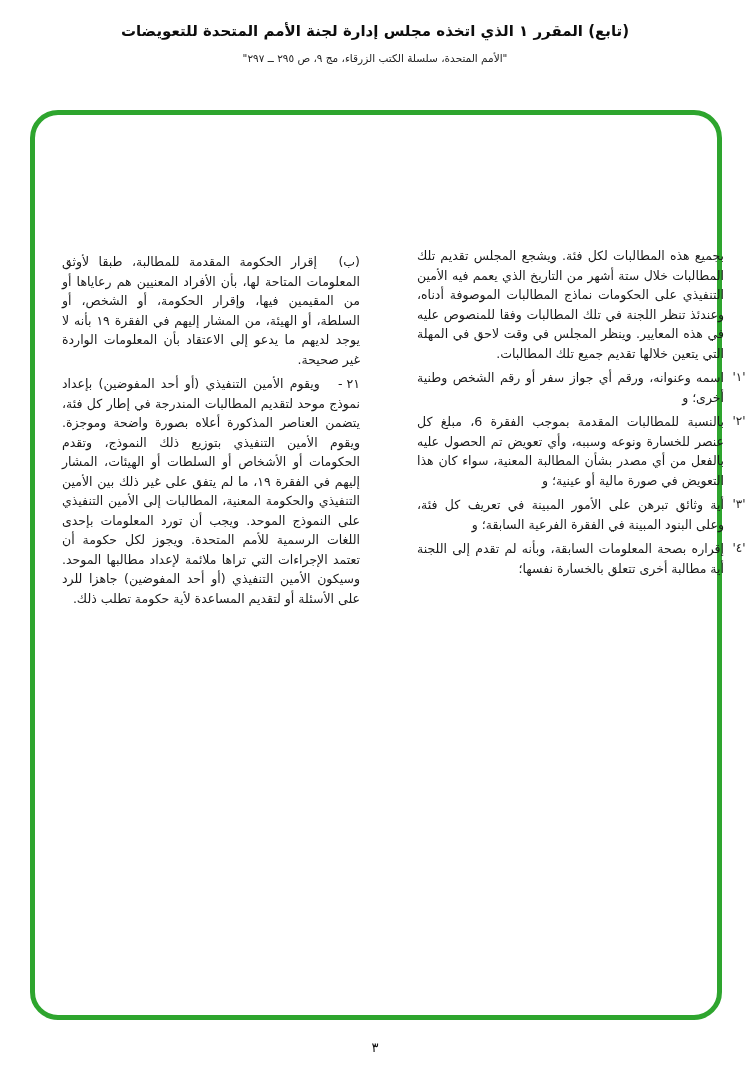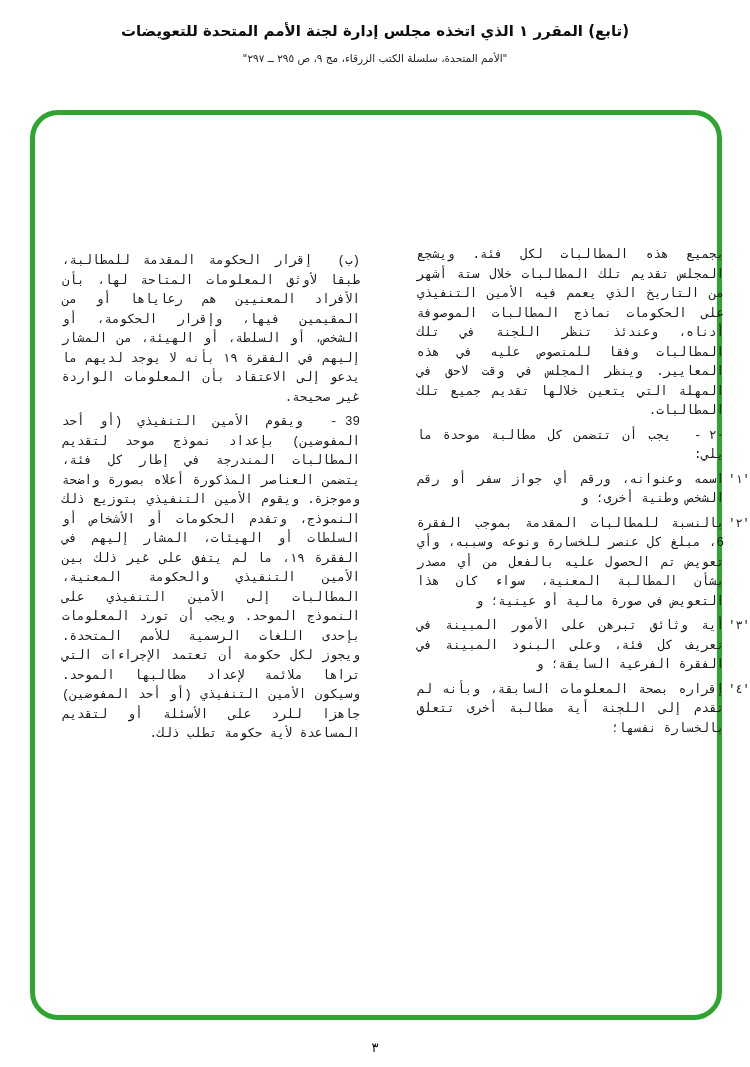--- a/index.html
+++ b/index.html
@@ -48,21 +48,20 @@
     border: 5px solid #2ea52e;
     border-radius: 28px;
     background: transparent;
   }
   .col {
     position: absolute;
     font-size: 12.5px;
     line-height: 19.5px;
     text-align: justify;
     text-justify: inter-word;
-    font-family: Liberation Mono, monospace;
   }
   .col-right {
     left: 385px;
     top: 246px;
     width: 307px;
     margin-left: 32px;
   }
   .col-left {
     left: 62px;
     top: 252px;
@@ -116,24 +115,20 @@
   <div class="header-source">"الأمم المتحدة، سلسلة الكتب الزرقاء، مج ٩، ص ٢٩٥ ــ ٢٩٧"</div>
 
   <div class="border-box"></div>
 
   <div class="col col-right">
 
     <p class="para">
       <span>بجميع هذه المطالبات لكل فئة. ويشجع المجلس تقديم تلك المطالبات خلال ستة أشهر من التاريخ الذي يعمم فيه الأمين التنفيذي على الحكومات نماذج المطالبات الموصوفة أدناه، وعندئذ تنظر اللجنة في تلك المطالبات وفقا للمنصوص عليه في هذه المعايير. وينظر المجلس في وقت لاحق في المهلة التي يتعين خلالها تقديم جميع تلك المطالبات.</span>
     </p>
 
-    <p class="para">
-      <span class="marker">٢٠ -</span>
-      <span>يجب أن تتضمن كل مطالبة موحدة ما يلي:</span>
-    </p>
 
 
     <div class="subitem">
       <span class="hang">'١'</span>
       <div>اسمه وعنوانه، ورقم أي جواز سفر أو رقم الشخص وطنية أخرى؛ و</div>
     </div>
 
     <div class="subitem">
       <span class="hang">'٢'</span>
       <div>بالنسبة للمطالبات المقدمة بموجب الفقرة 6، مبلغ كل عنصر للخسارة ونوعه وسببه، وأي تعويض تم الحصول عليه بالفعل من أي مصدر بشأن المطالبة المعنية، سواء كان هذا التعويض في صورة مالية أو عينية؛ و</div>
@@ -152,21 +147,21 @@
   </div>
 
   <div class="col col-left">
 
     <p class="para">
       <span class="marker">(ب)</span>
       <span>إقرار الحكومة المقدمة للمطالبة، طبقا لأوثق المعلومات المتاحة لها، بأن الأفراد المعنيين هم رعاياها أو من المقيمين فيها، وإقرار الحكومة، أو الشخص، أو السلطة، أو الهيئة، من المشار إليهم في الفقرة ١٩ بأنه لا يوجد لديهم ما يدعو إلى الاعتقاد بأن المعلومات الواردة غير صحيحة.</span>
     </p>
 
     <p class="para">
-      <span class="marker">39 -</span>
+      <span class="marker">٢١ -</span>
       <span>ويقوم الأمين التنفيذي (أو أحد المفوضين) بإعداد نموذج موحد لتقديم المطالبات المندرجة في إطار كل فئة، يتضمن العناصر المذكورة أعلاه بصورة واضحة وموجزة. ويقوم الأمين التنفيذي بتوزيع ذلك النموذج، وتقدم الحكومات أو الأشخاص أو السلطات أو الهيئات، المشار إليهم في الفقرة ١٩، ما لم يتفق على غير ذلك بين الأمين التنفيذي والحكومة المعنية، المطالبات إلى الأمين التنفيذي على النموذج الموحد. ويجب أن تورد المعلومات بإحدى اللغات الرسمية للأمم المتحدة. ويجوز لكل حكومة أن تعتمد الإجراءات التي تراها ملائمة لإعداد مطالبها الموحد. وسيكون الأمين التنفيذي (أو أحد المفوضين) جاهزا للرد على الأسئلة أو لتقديم المساعدة لأية حكومة تطلب ذلك.</span>
     </p>
 
   </div>
 
   <div class="footer-page">٣</div>
 
 </div>
 
 </body></html>

